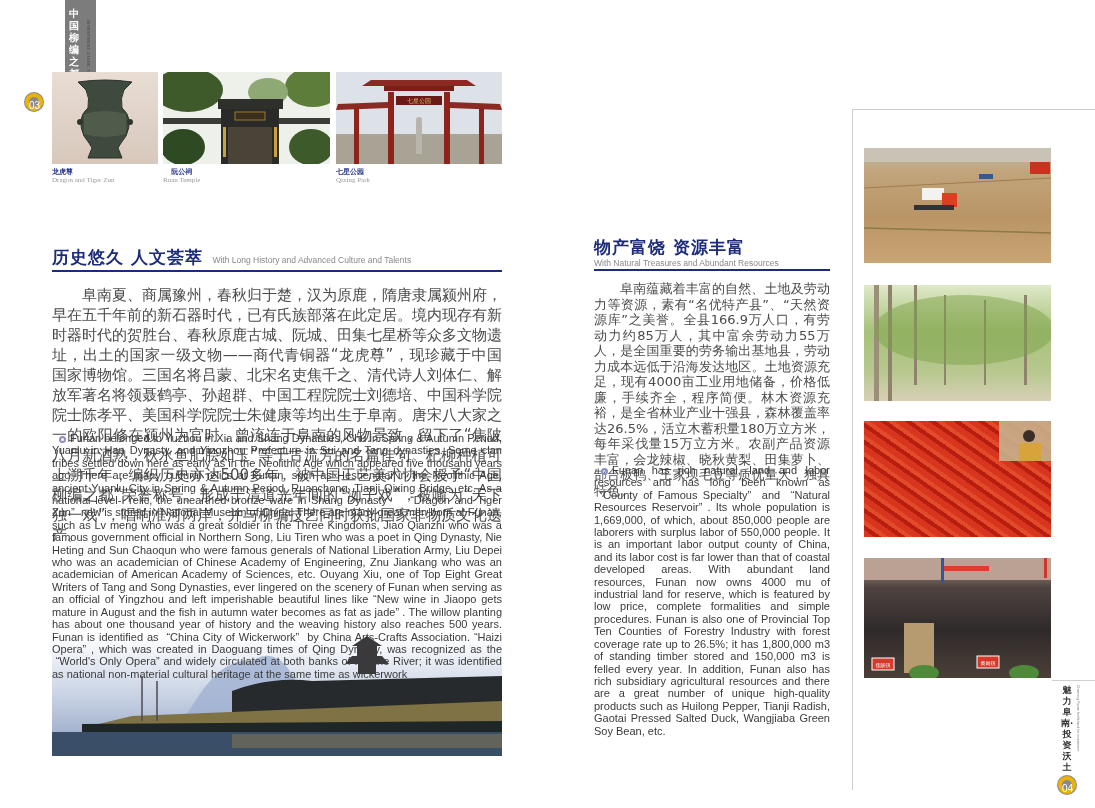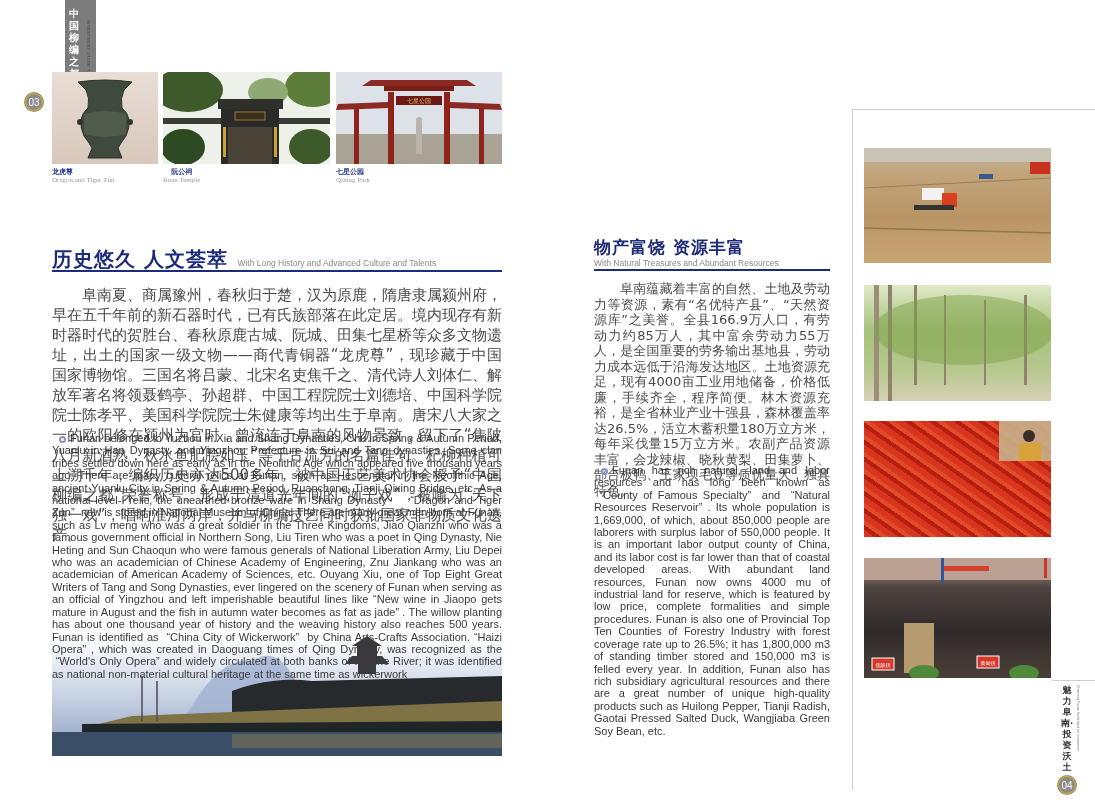--- a/index.html
+++ b/index.html
@@ -3,21 +3,21 @@
 <meta charset="utf-8">
 <style>
   * { margin: 0; padding: 0; box-sizing: border-box; }
   html, body { width: 1095px; height: 808px; background: #ffffff; overflow: hidden; }
   body { position: relative; font-family: "Liberation Sans", "DejaVu Sans", sans-serif; color: #333; }
 
   
   .side-tab { position: absolute; left: 25px; top: 0; width: 31px; height: 112px; background: #7c7c7c; margin-left: 40px; }
   .side-tab .cn { position: absolute; left: 2px; top: 8px; width: 14px; color: #fff; font-family: "DejaVu Serif", serif; font-size: 10px; line-height: 12px; text-align: center; font-weight: bold; }
   .side-tab .en { position: absolute; left: 21px; top: 20px; font-size: 4px; color: #444; writing-mode: vertical-rl; letter-spacing: 0.5px; }
-  .page-num { position: absolute; width: 18px; height: 18px; border-radius: 50%; background: #8a8a8a; color: #fff; font-size: 10px; text-align: center; line-height: 18px; border: 1px solid #eab308; box-shadow: 0 0 0 1px #8a8a8a; }
+  .page-num { position: absolute; width: 18px; height: 18px; border-radius: 50%; background: #8a8a8a; color: #fff; font-size: 10px; text-align: center; line-height: 18px; border: 4px solid #eab308; box-shadow: 0 0 0 1px #8a8a8a; }
   .page-num.left { left: 25px; top: 93px; }
   .page-num.right { left: 1058px; top: 776px; }
 
   
   .photo { position: absolute; overflow: hidden; }
   .zun { left: 52px; top: 72px; width: 106px; height: 92px; background: linear-gradient(#e9ddd4, #d8c8bc); }
   .zun .vase { position: absolute; left: 22px; top: 6px; width: 62px; height: 82px; }
   .temple { left: 163px; top: 72px; width: 167px; height: 92px; background: #f1f1ef; }
   .park { left: 336px; top: 72px; width: 166px; height: 92px; background: linear-gradient(#dfe4ea, #d3d6d6); }
 
@@ -25,21 +25,21 @@
   .caption .cn { color: #2b3a8a; font-family: "DejaVu Serif", serif; font-weight: bold; }
   .caption .en { color: #9a9a9a; font-family: "Liberation Serif", serif; }
 
   
   .heading { position: absolute; }
   .heading .cn { color: #1c2b7a; font-weight: bold; font-family: "DejaVu Sans", sans-serif; }
   .heading .en { color: #888; font-family: "Liberation Sans", sans-serif; }
   .rule { position: absolute; height: 2px; background: #1c2b7a; }
 
   .h-left { left: 52px; top: 246px; }
-  .h-left .cn { font-size: 20px; letter-spacing: 1px; }
+  .h-left .cn { font-size: 17px; letter-spacing: 1px; }
   .h-left .en { font-size: 8.5px; margin-left: 5px; }
   .rule-left { left: 52px; top: 270px; width: 450px; }
 
   .h-right { left: 594px; top: 236px; }
   .h-right .cn { display: block; font-size: 17px; letter-spacing: 1px; line-height: 22px; }
   .h-right .en { display: block; font-size: 8.5px; line-height: 10px; }
   .rule-right { left: 594px; top: 269px; width: 236px; }
 
   
   .cn-text { position: absolute; font-family: "DejaVu Sans", sans-serif; color: #4a4a4a; text-align: justify; }

